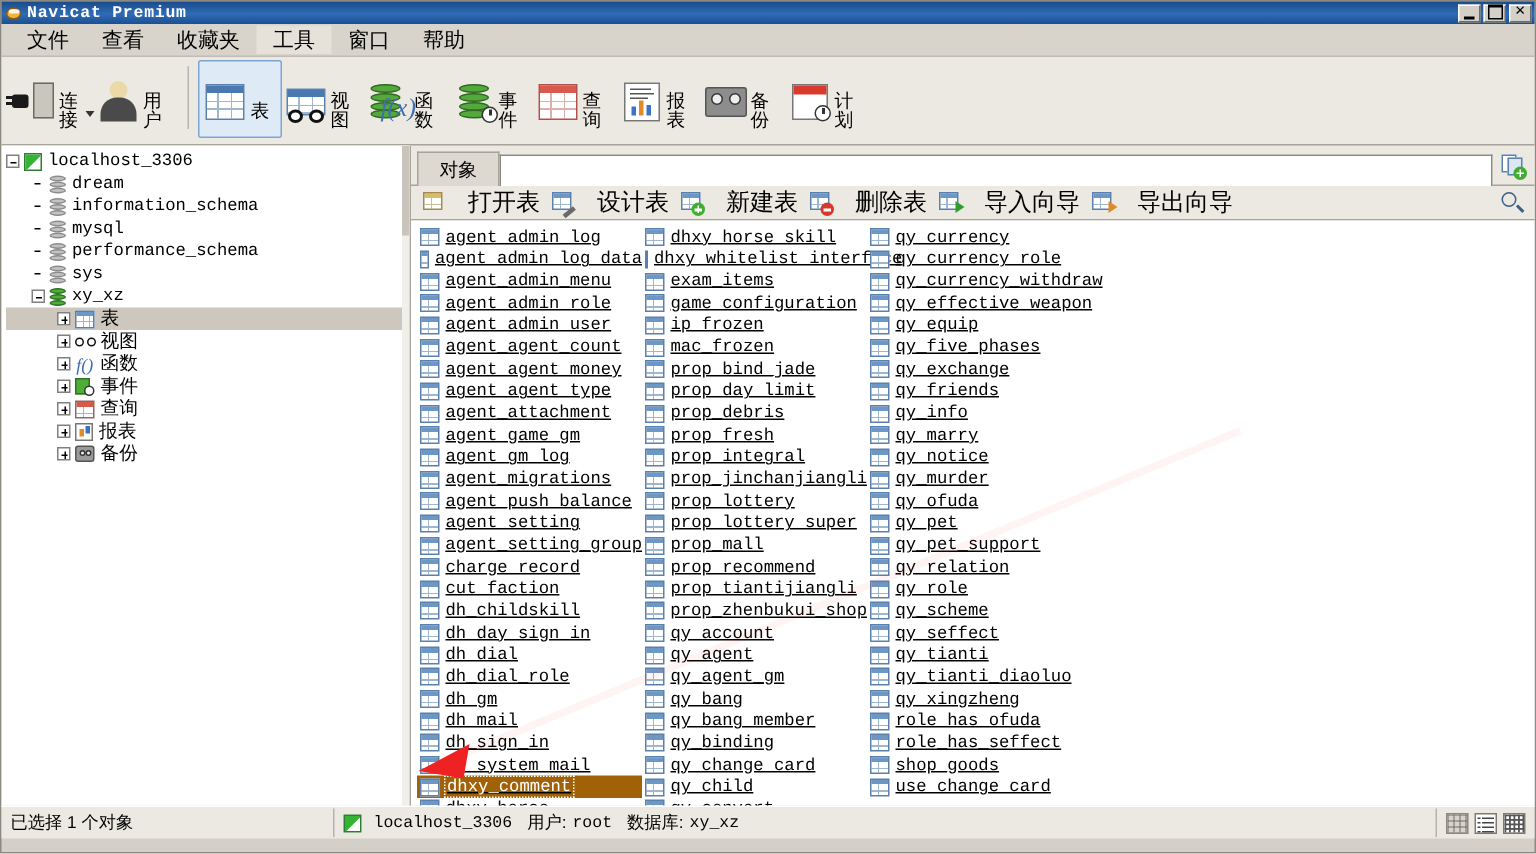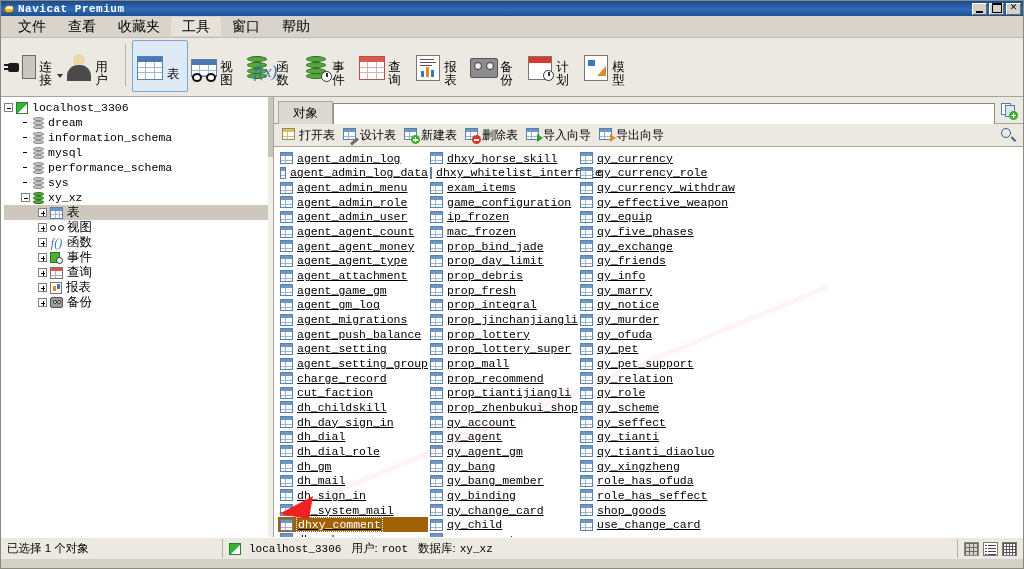--- a/index.html
+++ b/index.html
@@ -169,21 +169,21 @@
   .newtab-ico{width:16px;height:16px;position:relative;}
   .newtab-ico .p1{position:absolute;left:0;top:0;width:10px;height:12px;background:#fff;border:1px solid #5b80ab;box-sizing:border-box;}
   .newtab-ico .p2{position:absolute;left:4px;top:2px;width:10px;height:12px;background:#dbe7f5;border:1px solid #5b80ab;box-sizing:border-box;}
   .newtab-ico .pl{position:absolute;right:-1px;bottom:-1px;width:9px;height:9px;border-radius:50%;background:#3fae2f;}
   .newtab-ico .pl:before,.newtab-ico .pl:after{content:"";position:absolute;background:#fff;}
   .newtab-ico .pl:before{left:2px;top:4px;width:5px;height:1.5px;}
   .newtab-ico .pl:after{left:3.7px;top:2.2px;width:1.5px;height:5px;}
 
   .objtoolbar{height:22px;display:flex;align-items:center;background:#ece9e2;
     border-bottom:1px solid #a9a49b;padding-left:6px;}
-  .ob{display:flex;align-items:center;gap:3px;padding:1px 6px 1px 2px;font-size:12px;cursor:default;}
+  .ob{display:flex;align-items:center;gap:16px;padding:1px 6px 1px 2px;font-size:16px;cursor:default;}
   .ob-ico{width:14px;height:14px;position:relative;flex:0 0 auto;}
   .mini-tbl{width:13px;height:12px;background:#fff;border:1px solid #5b80ab;box-sizing:border-box;
     background-image:linear-gradient(to bottom,#6d97c4 0,#6d97c4 3px,transparent 3px),
       linear-gradient(to right,transparent 4px,#9fb6cf 4px,#9fb6cf 5px,transparent 5px),
       linear-gradient(to bottom,transparent 7px,#9fb6cf 7px,#9fb6cf 8px,transparent 8px);}
   .mini-tbl.tan{border-color:#a08a50;background-image:linear-gradient(to bottom,#d9bb6c 0,#d9bb6c 3px,transparent 3px),
       linear-gradient(to right,transparent 4px,#cdbb93 4px,#cdbb93 5px,transparent 5px),
       linear-gradient(to bottom,transparent 7px,#cdbb93 7px,#cdbb93 8px,transparent 8px);}
   .badge{position:absolute;right:-2px;bottom:-2px;width:9px;height:9px;border-radius:50%;}
   .badge.green{background:#3fae2f;}
@@ -373,29 +373,20 @@
     <div class="tb-btn">
       <div class="tb-ico">
         <div class="cal">
             <div class="top"></div>
           </div>
         <div class="clockdot" style="right:2px;bottom:2px;"></div>
       </div>
       <div class="tb-lbl">计划</div>
     </div>
 
-    <div class="tb-btn">
-      <div class="tb-ico">
-        <div class="model">
-          <div style="position:absolute;left:3px;top:4px;width:7px;height:6px;background:#3b74c4;"></div>
-          <div style="position:absolute;left:12px;top:10px;width:0;height:0;border-left:9px solid transparent;border-bottom:10px solid #e08b2a;"></div>
-        </div>
-      </div>
-      <div class="tb-lbl">模型</div>
-    </div>
   </div>
 
   <div class="body">
 
     <div class="sidebar">
       <div class="tree" id="tree">
           <div class="tnode" style="padding-left: 0px;">
             <div class="exp "></div>
             <div class="ico-nav"></div>
             <span class="tlabel">localhost_3306</span>

